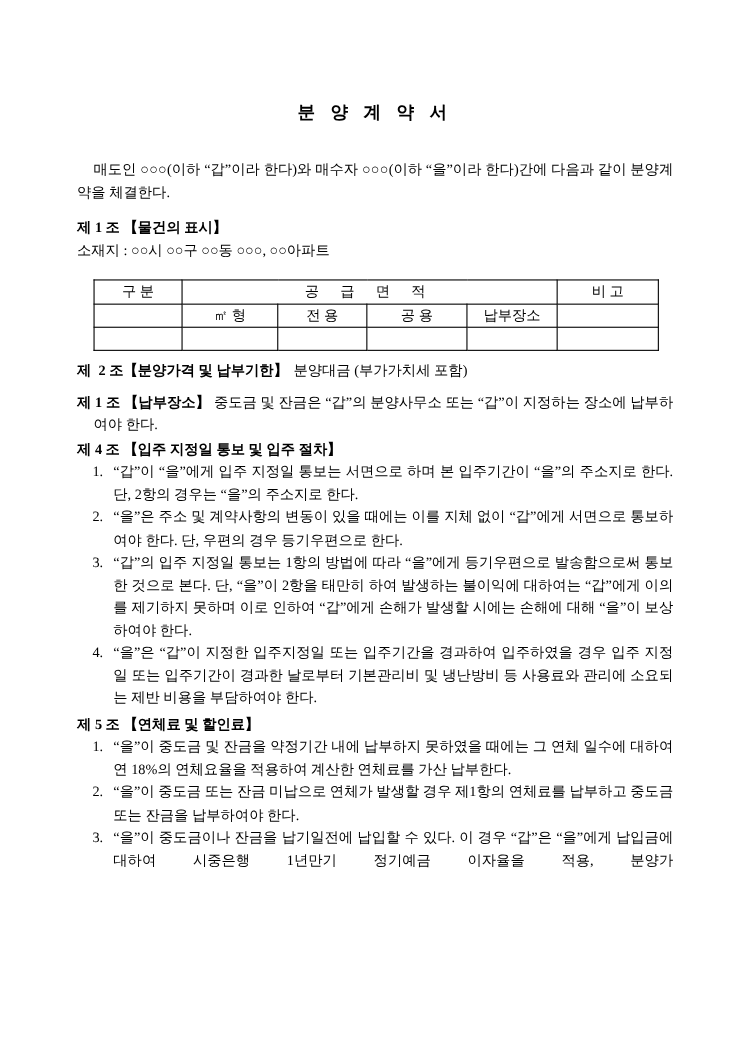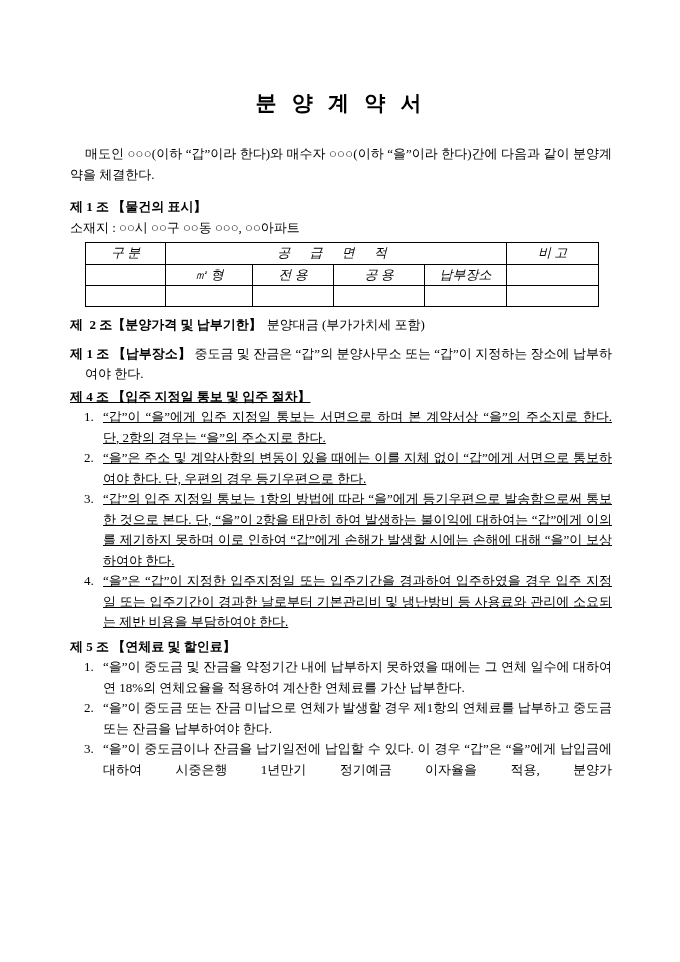--- a/index.html
+++ b/index.html
@@ -10,21 +10,21 @@
     font-family: "Liberation Serif", "DejaVu Serif", serif;
     font-size: 13px;
     line-height: 20.5px;
     overflow: hidden;
   }
   .page { width: 680px; height: 962px; padding: 92px 68px 0 70px; background: #fff; }
 
   .title {
     text-align: center;
     font-weight: bold;
-    font-size: 21px;
+    font-size: 16px;
     letter-spacing: 5px;
     line-height: 22px;
     margin-bottom: 30px;
     white-space: pre;
   }
 
   .intro {
     text-indent: 15px;
     text-align: justify;
     word-break: break-all;
@@ -44,39 +44,39 @@
     border: 1px solid #000;
     height: 21px;
     text-align: center;
     vertical-align: middle;
     padding: 0 3px;
     white-space: pre;
     overflow: hidden;
     font-size: 13px;
   }
 
-  .t1 { width: 513px; margin-left: 15px; margin-top: 4px; font-style: italic; }
+  .t1 { width: 513px; margin-left: 15px; margin-top: 16px; }
   .t1 .spread { letter-spacing: 8px; }
 
   .t2 { width: 542px; margin-top: 3px; }
   .t2 td { height: 22px; }
   .t2 .total { text-align: left; padding-left: 24px; }
 
   .art2-line { margin-top: 8px; }
   .art2-note { margin-left: 5px; }
 
   .art-para {
     margin-top: 8px;
     padding-left: 15px;
     text-indent: -15px;
     text-align: justify;
     word-break: break-all;
   }
 
-  .art4 { margin-top: 2px; text-decoration: underline; }
+  .art4 { margin-top: 2px; }
   .art5 { margin-top: 4px; }
 
   ol.items {
     list-style: none;
     counter-reset: li;
     margin-left: 33px;
     margin-right: 0;
   }
   ol.items li {
     counter-increment: li;
@@ -147,21 +147,21 @@
 
   <section>
     <p class="art-para">
       <span class="bold">제 1 조 【납부장소】</span><span> 중도금 및 잔금은 “갑”의 분양사무소 또는 “갑”이 지정하는 장소에 납부하여야 한다.</span>
     </p>
   </section>
 
   <section class="art4">
     <div class="heading">제 4 조 【입주 지정일 통보 및 입주 절차】</div>
     <ol class="items">
-      <li>“갑”이 “을”에게 입주 지정일 통보는 서면으로 하며 본 계약서상 “을”의 주소지로 한다. 단, 2항의 경우는 “을”의 주소지로 한다.</li>
+      <li>“갑”이 “을”에게 입주 지정일 통보는 서면으로 하며 본 입주기간이 “을”의 주소지로 한다. 단, 2항의 경우는 “을”의 주소지로 한다.</li>
       <li>“을”은 주소 및 계약사항의 변동이 있을 때에는 이를 지체 없이 “갑”에게 서면으로 통보하여야 한다. 단, 우편의 경우 등기우편으로 한다.</li>
       <li>“갑”의 입주 지정일 통보는 1항의 방법에 따라 “을”에게 등기우편으로 발송함으로써 통보한 것으로 본다. 단, “을”이 2항을 태만히 하여 발생하는 불이익에 대하여는 “갑”에게 이의를 제기하지 못하며 이로 인하여 “갑”에게 손해가 발생할 시에는 손해에 대해 “을”이 보상하여야 한다.</li>
       <li>“을”은 “갑”이 지정한 입주지정일 또는 입주기간을 경과하여 입주하였을 경우 입주 지정일 또는 입주기간이 경과한 날로부터 기본관리비 및 냉난방비 등 사용료와 관리에 소요되는 제반 비용을 부담하여야 한다.</li>
     </ol>
   </section>
 
   <section class="art5">
     <div class="heading">제 5 조 【연체료 및 할인료】</div>
     <ol class="items">
       <li>“을”이 중도금 및 잔금을 약정기간 내에 납부하지 못하였을 때에는 그 연체 일수에 대하여 연 18%의 연체요율을 적용하여 계산한 연체료를 가산 납부한다.</li>

